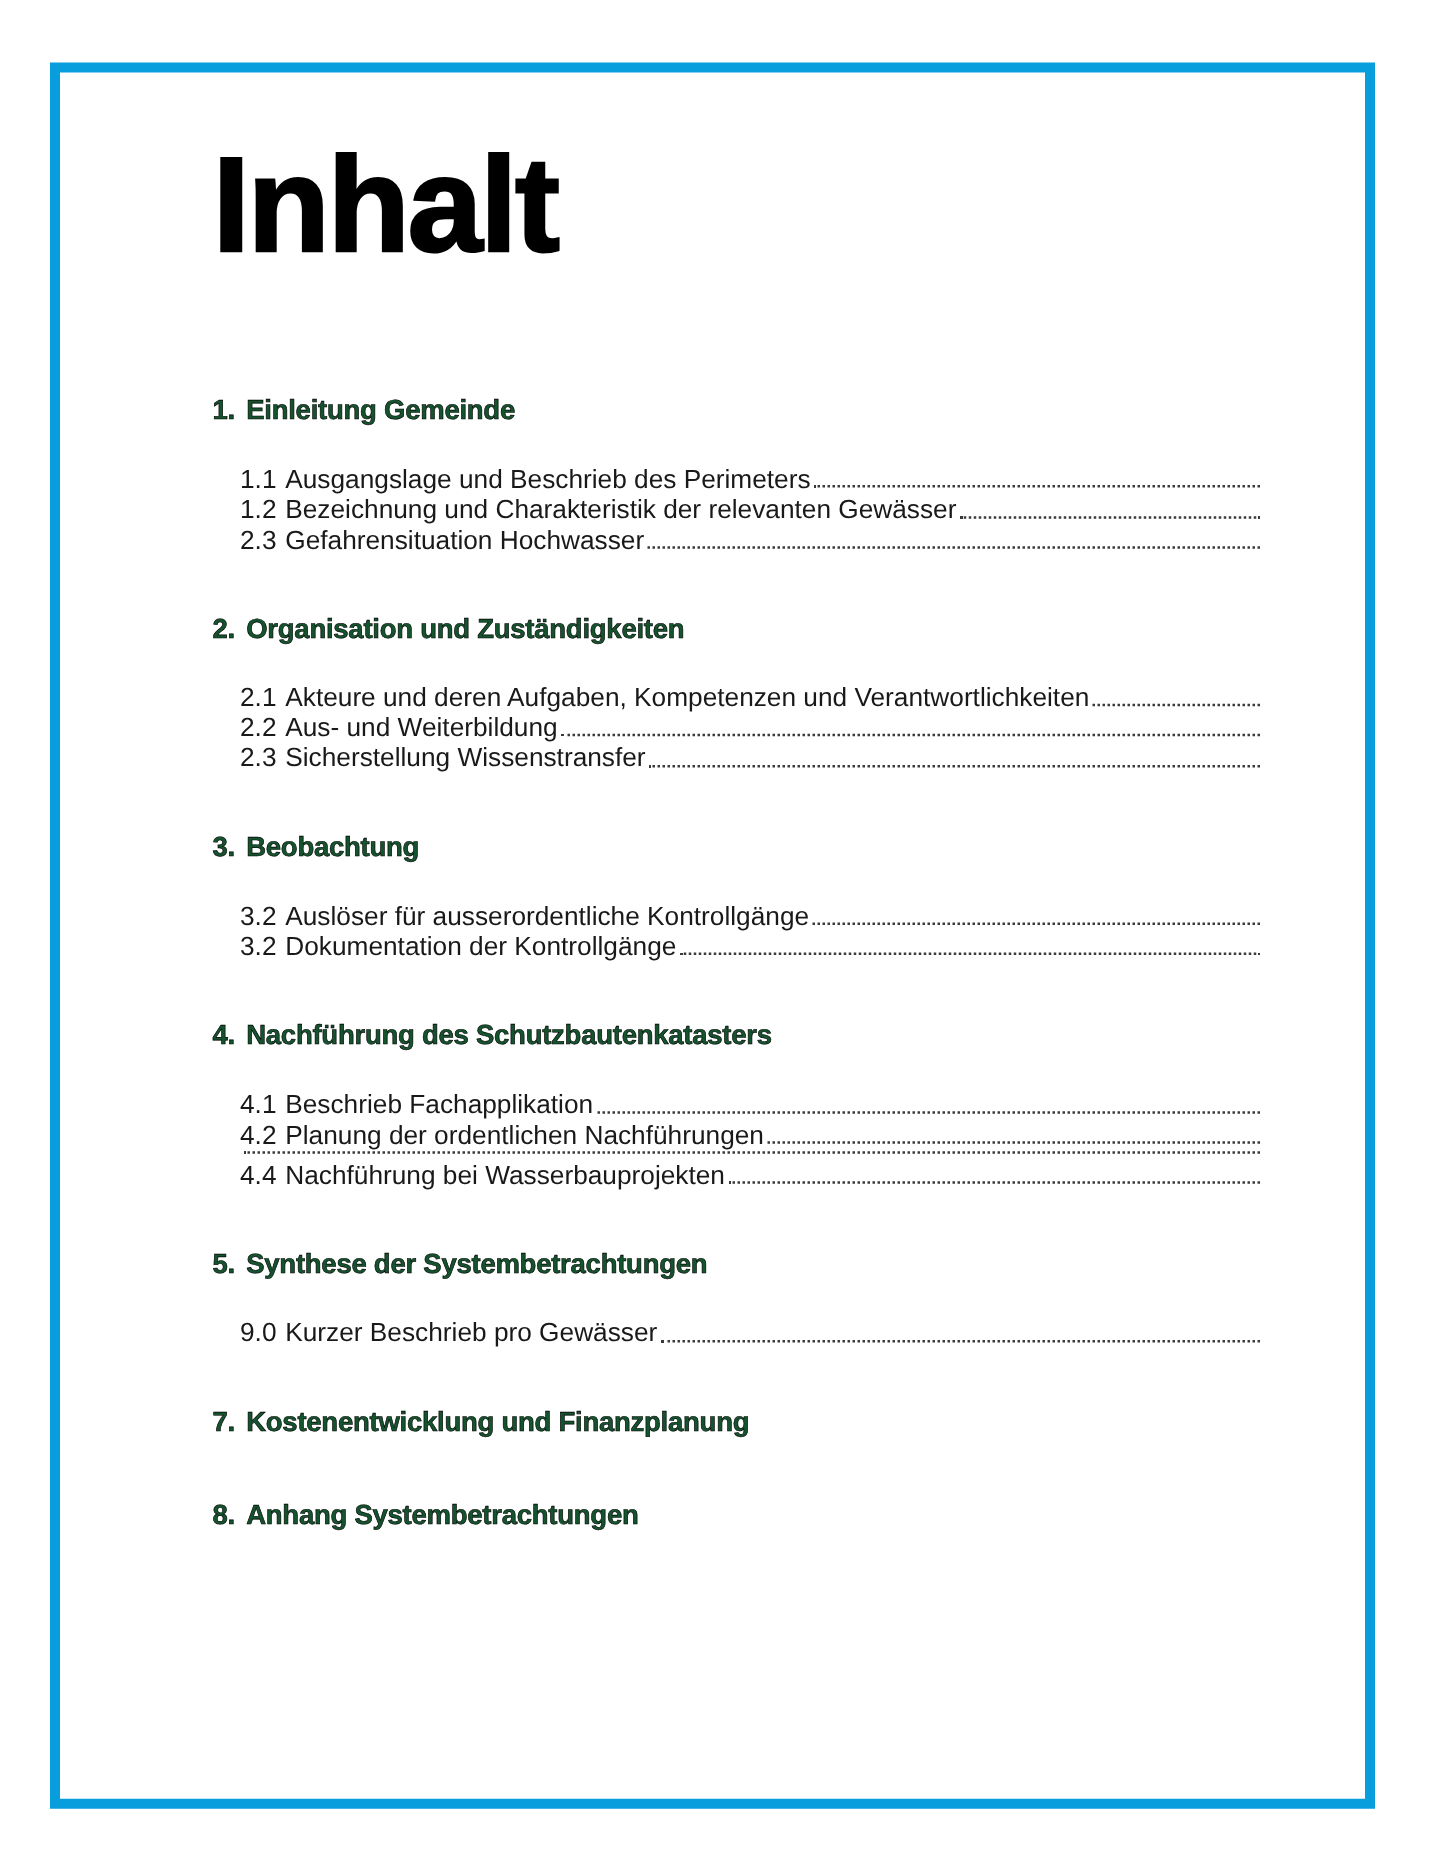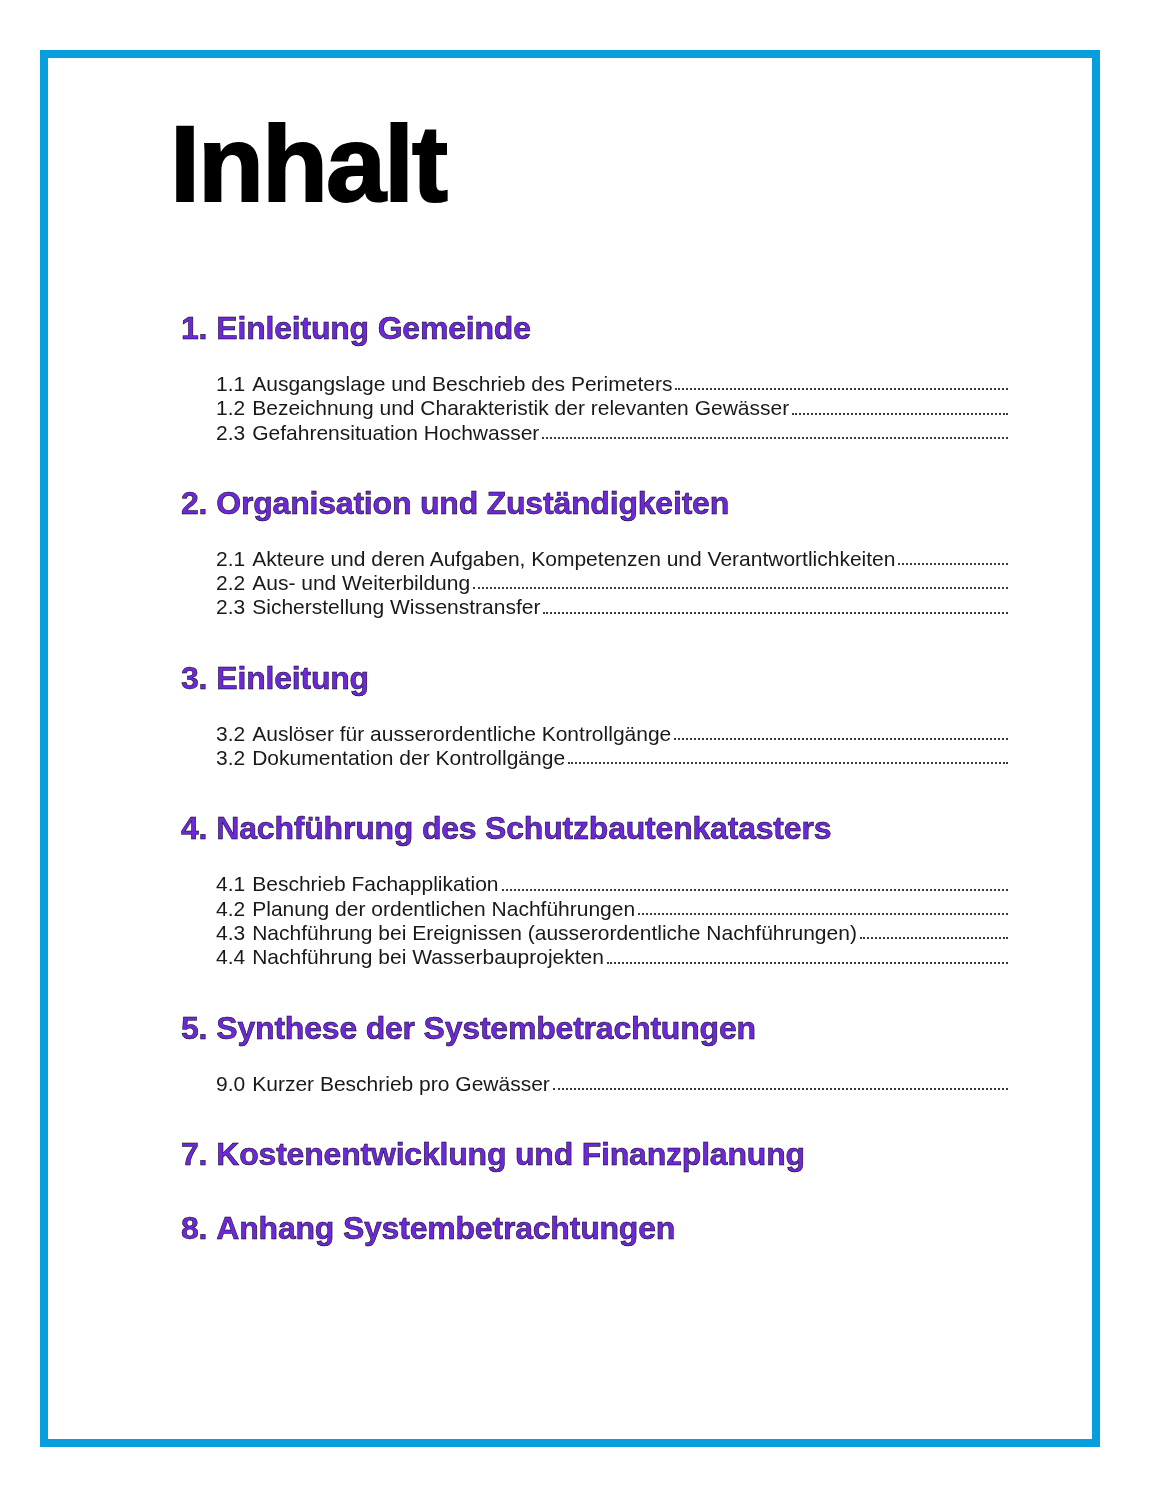--- a/index.html
+++ b/index.html
@@ -38,34 +38,34 @@
     line-height: 1.0;
     font-weight: bold;
     letter-spacing: -2px;
     color: #000;
     -webkit-text-stroke: 2px #000;
   }
   .toc-section {
     margin: 0 0 42px 0;
   }
   .section-heading {
-    margin: 11px;
-    font-size: 32px;
+    margin: 0;
+    font-size: 22px;
     line-height: 32px;
     font-weight: bold;
-    color: #6d28d9;
+    color: #14532d;
     letter-spacing: -0.2px;
     -webkit-text-stroke: 0.5px #000;
   }
   .section-heading .sec-num {
     margin-right: 9px;
   }
   .toc-items {
     list-style: none;
-    margin: 28px 0 0 46px;
+    margin: 28px 0 0 22px;
     padding: 0;
   }
   .toc-entry {
     display: flex;
     line-height: 24.3px;
     font-size: 21px;
     color: #191919;
   }
   .entry-text {
     white-space: nowrap;
@@ -140,21 +140,21 @@
     <span class="entry-text">
       <span class="entry-num">2.3</span><span>Sicherstellung Wissenstransfer</span>
     </span>
     <span class="dot-leader"></span>
   </li>
 </ul>
   </section>
 
   <section class="toc-section">
     <h2 class="section-heading">
-      <span class="sec-num">3.</span><span>Einleitung</span>
+      <span class="sec-num">3.</span><span>Beobachtung</span>
     </h2>
     <ul class="toc-items">
 
   <li class="toc-entry">
     <span class="entry-text">
       <span class="entry-num">3.2</span><span>Auslöser für ausserordentliche Kontrollgänge</span>
     </span>
     <span class="dot-leader"></span>
   </li>
 
@@ -180,23 +180,20 @@
   </li>
 
   <li class="toc-entry">
     <span class="entry-text">
       <span class="entry-num">4.2</span><span>Planung der ordentlichen Nachführungen</span>
     </span>
     <span class="dot-leader"></span>
   </li>
 
   <li class="toc-entry">
-    <span class="entry-text">
-      <span class="entry-num">4.3</span><span>Nachführung bei Ereignissen (ausserordentliche Nachführungen)</span>
-    </span>
     <span class="dot-leader"></span>
   </li>
 
   <li class="toc-entry">
     <span class="entry-text">
       <span class="entry-num">4.4</span><span>Nachführung bei Wasserbauprojekten</span>
     </span>
     <span class="dot-leader"></span>
   </li>
 </ul>

